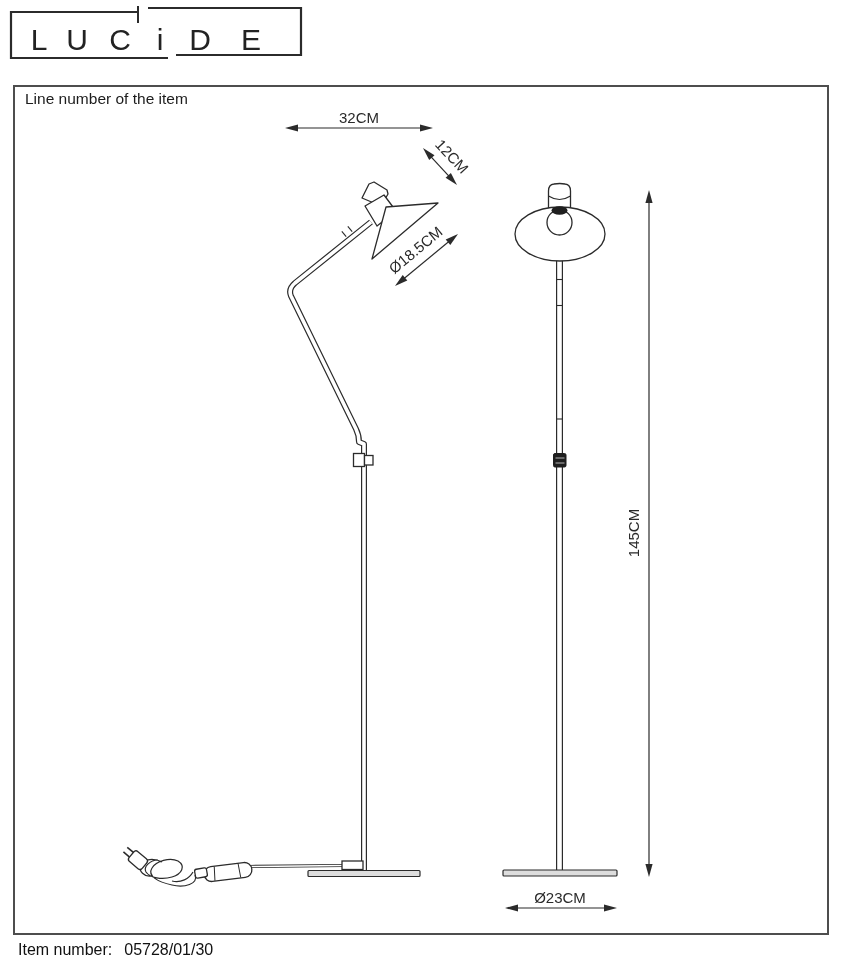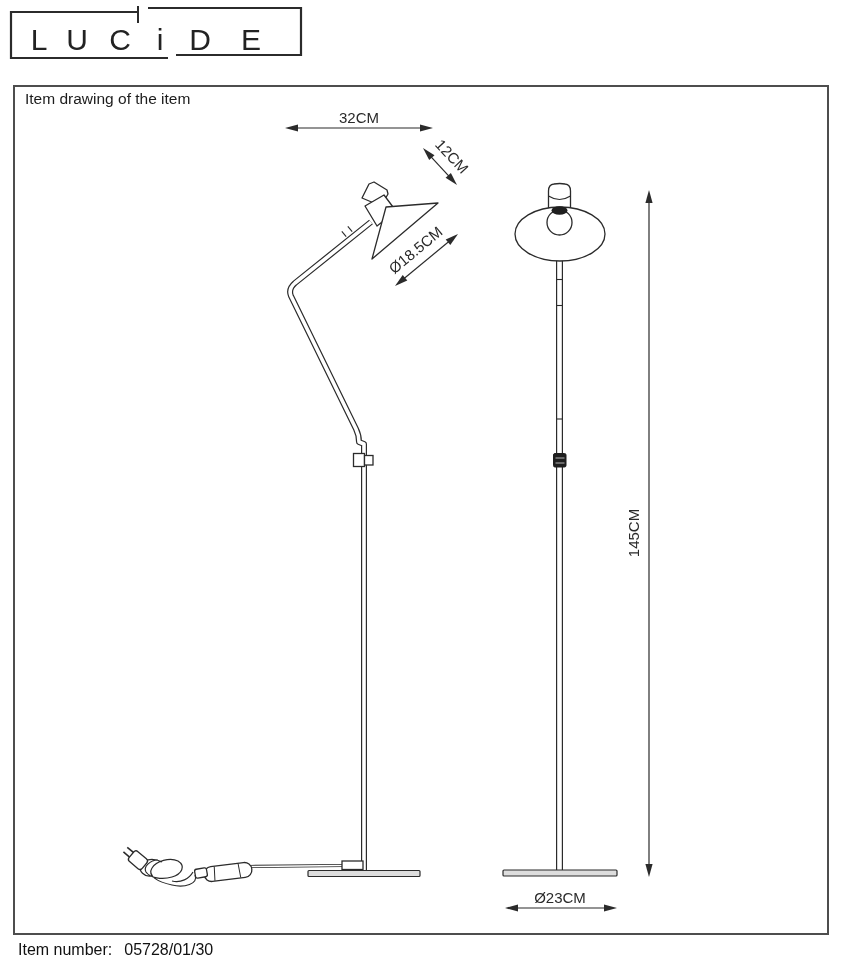--- a/index.html
+++ b/index.html
@@ -26,21 +26,21 @@
   </g>
   <text x="39" y="50" text-anchor="middle" class="logo-letter">L</text>
   <text x="77" y="50" text-anchor="middle" class="logo-letter">U</text>
   <text x="120" y="50" text-anchor="middle" class="logo-letter">C</text>
   <text x="160" y="50" text-anchor="middle" class="logo-letter">i</text>
   <text x="200" y="50" text-anchor="middle" class="logo-letter">D</text>
   <text x="251" y="50" text-anchor="middle" class="logo-letter">E</text>
 </svg>
 
 <div class="content-box"></div>
-<div class="caption">Item drawing of the item</div>
+<div class="caption">Line number of the item</div>
 
 <svg width="844" height="970">
 
   <g>
 
     <path d="M371,222 L295,283 Q288,289 291,296 L356,429 Q359,435 359,442 L364,444 L364,871" fill="none" stroke="#2b2b2b" stroke-width="6" stroke-linejoin="round" stroke-linecap="butt"></path>
     <path d="M371,222 L295,283 Q288,289 291,296 L356,429 Q359,435 359,442 L364,444 L364,871" fill="none" stroke="#ffffff" stroke-width="3.6" stroke-linejoin="round" stroke-linecap="butt"></path>
 
     <line x1="347.8" y1="226.3" x2="352.2" y2="231.7" class="ink" stroke-width="1.1"></line>
     <line x1="341.8" y1="231.3" x2="346.2" y2="236.7" class="ink" stroke-width="1.1"></line>

